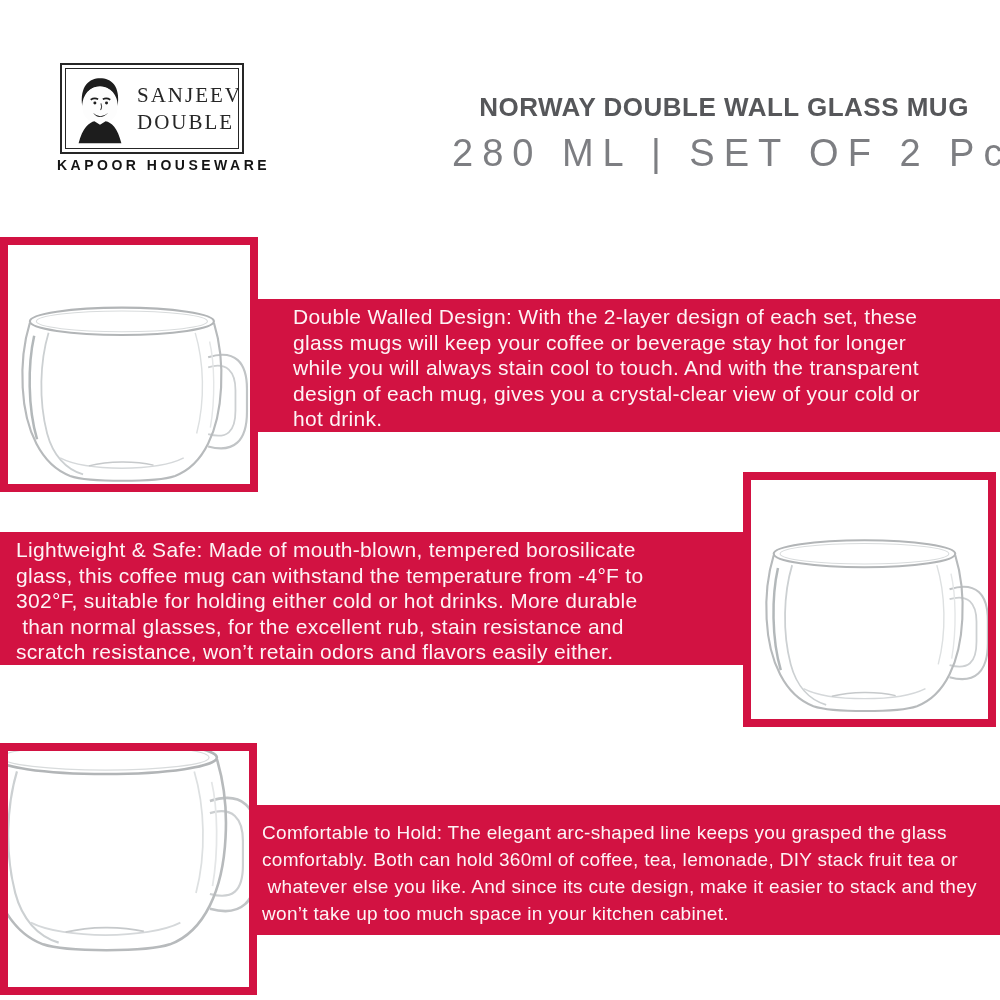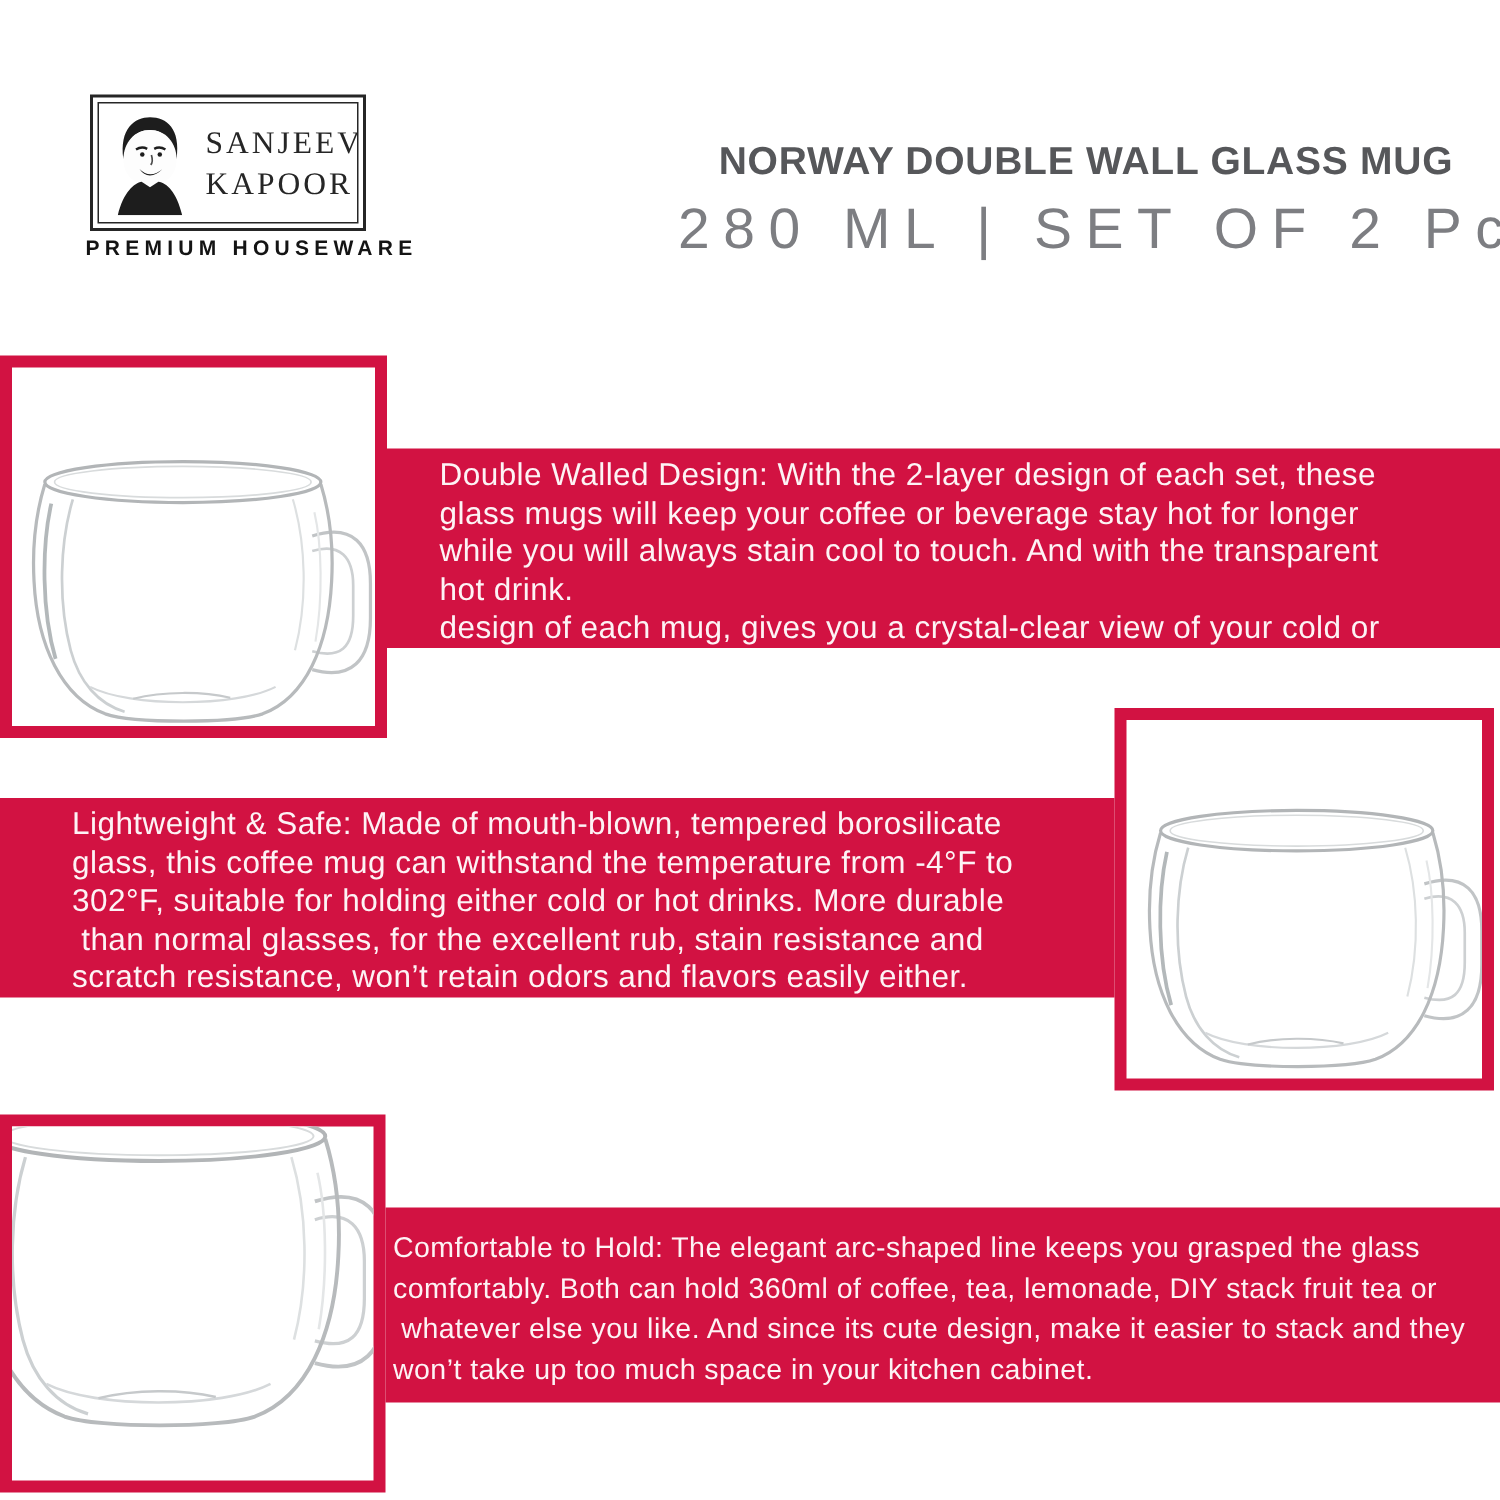--- a/index.html
+++ b/index.html
@@ -45,21 +45,21 @@
     color:var(--subtitle-gray);white-space:nowrap;
   }
 
   
   .banner{
     position:absolute;background:var(--red);color:#fdf3f5;z-index:1;
     letter-spacing:0.3px;
   }
   .banner .line{white-space:pre;}
   #banner1{left:248px;right:0;top:299px;height:133px;padding:5px 0 0 45px;font-size:21px;line-height:25.6px;}
-  #banner2{left:0;width:744px;top:532px;height:133px;padding:5px 0 0 48px;font-size:21px;line-height:25.6px;}
+  #banner2{left:0;width:744px;top:532px;height:133px;padding:5px 0 0 16px;font-size:21px;line-height:25.6px;}
   #banner3{left:248px;right:0;top:805px;height:130px;padding:14px 0 0 14px;font-size:19px;line-height:27px;}
 
   
   .photo-box{
     position:absolute;background:#fff;border:8px solid var(--red);
     z-index:2;overflow:hidden;
   }
   #box1{left:0;top:237px;width:258px;height:255px;}
   #box2{left:743px;top:472px;width:253px;height:255px;}
   #box3{left:0;top:743px;width:257px;height:252px;}
@@ -105,37 +105,37 @@
 
 <div class="canvas">
 
   <div class="logo-box">
     <div class="logo-inner">
       <svg class="portrait" viewBox="0 0 60 74">
         <use href="#portrait"></use>
       </svg>
       <div class="logo-text">
         <div>SANJEEV</div>
-        <div>KAPOOR</div>
+        <div>DOUBLE</div>
       </div>
     </div>
   </div>
-  <div class="tagline">PREMIUM HOUSEWARE</div>
+  <div class="tagline">KAPOOR HOUSEWARE</div>
 
   <div class="title-wrap">
     <div class="title">NORWAY DOUBLE WALL GLASS MUG</div>
     <div class="subtitle">280 ML | SET OF 2 Pcs.</div>
   </div>
 
   <div class="banner" id="banner1">
     <div class="line">Double Walled Design: With the 2-layer design of each set, these</div>
     <div class="line">glass mugs will keep your coffee or beverage stay hot for longer</div>
     <div class="line">while you will always stain cool to touch. And with the transparent</div>
+    <div class="line">design of each mug, gives you a crystal-clear view of your cold or</div>
     <div class="line">hot drink.</div>
-    <div class="line">design of each mug, gives you a crystal-clear view of your cold or</div>
   </div>
 
   <div class="banner" id="banner2">
     <div class="line">Lightweight &amp; Safe: Made of mouth-blown, tempered borosilicate</div>
     <div class="line">glass, this coffee mug can withstand the temperature from -4°F to</div>
     <div class="line">302°F, suitable for holding either cold or hot drinks. More durable</div>
     <div class="line"> than normal glasses, for the excellent rub, stain resistance and</div>
     <div class="line">scratch resistance, won’t retain odors and flavors easily either.</div>
   </div>
 

